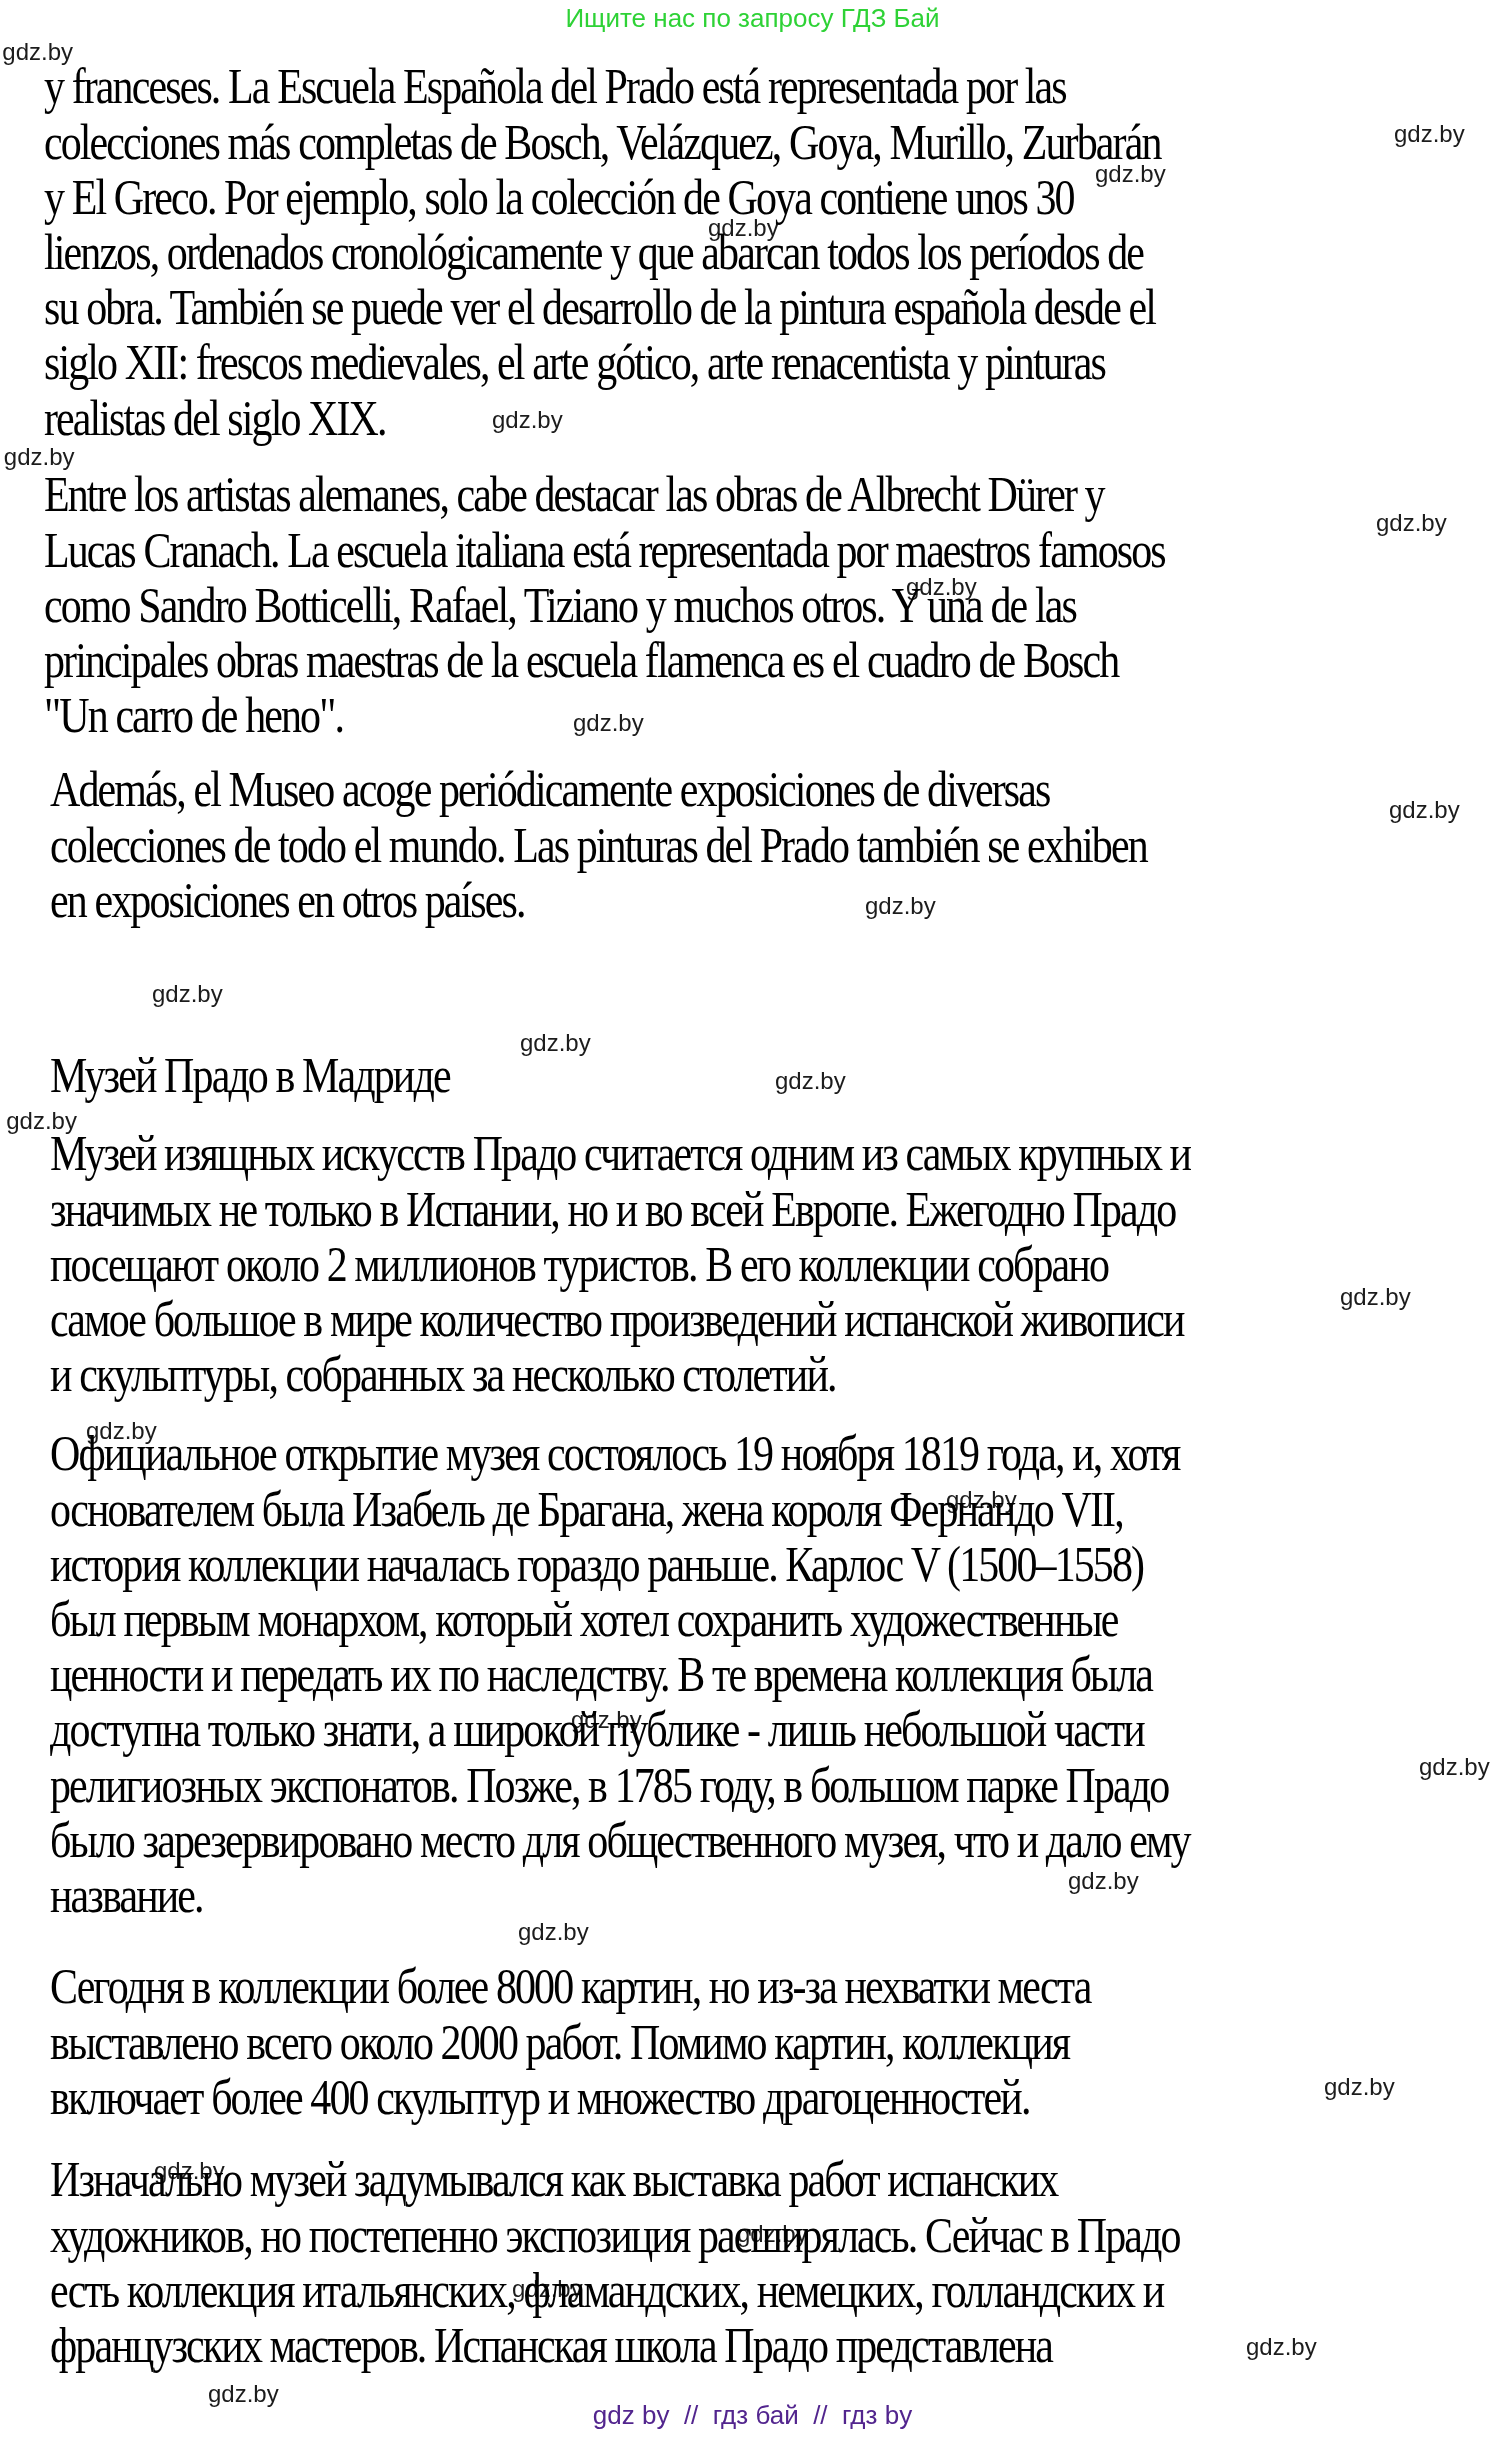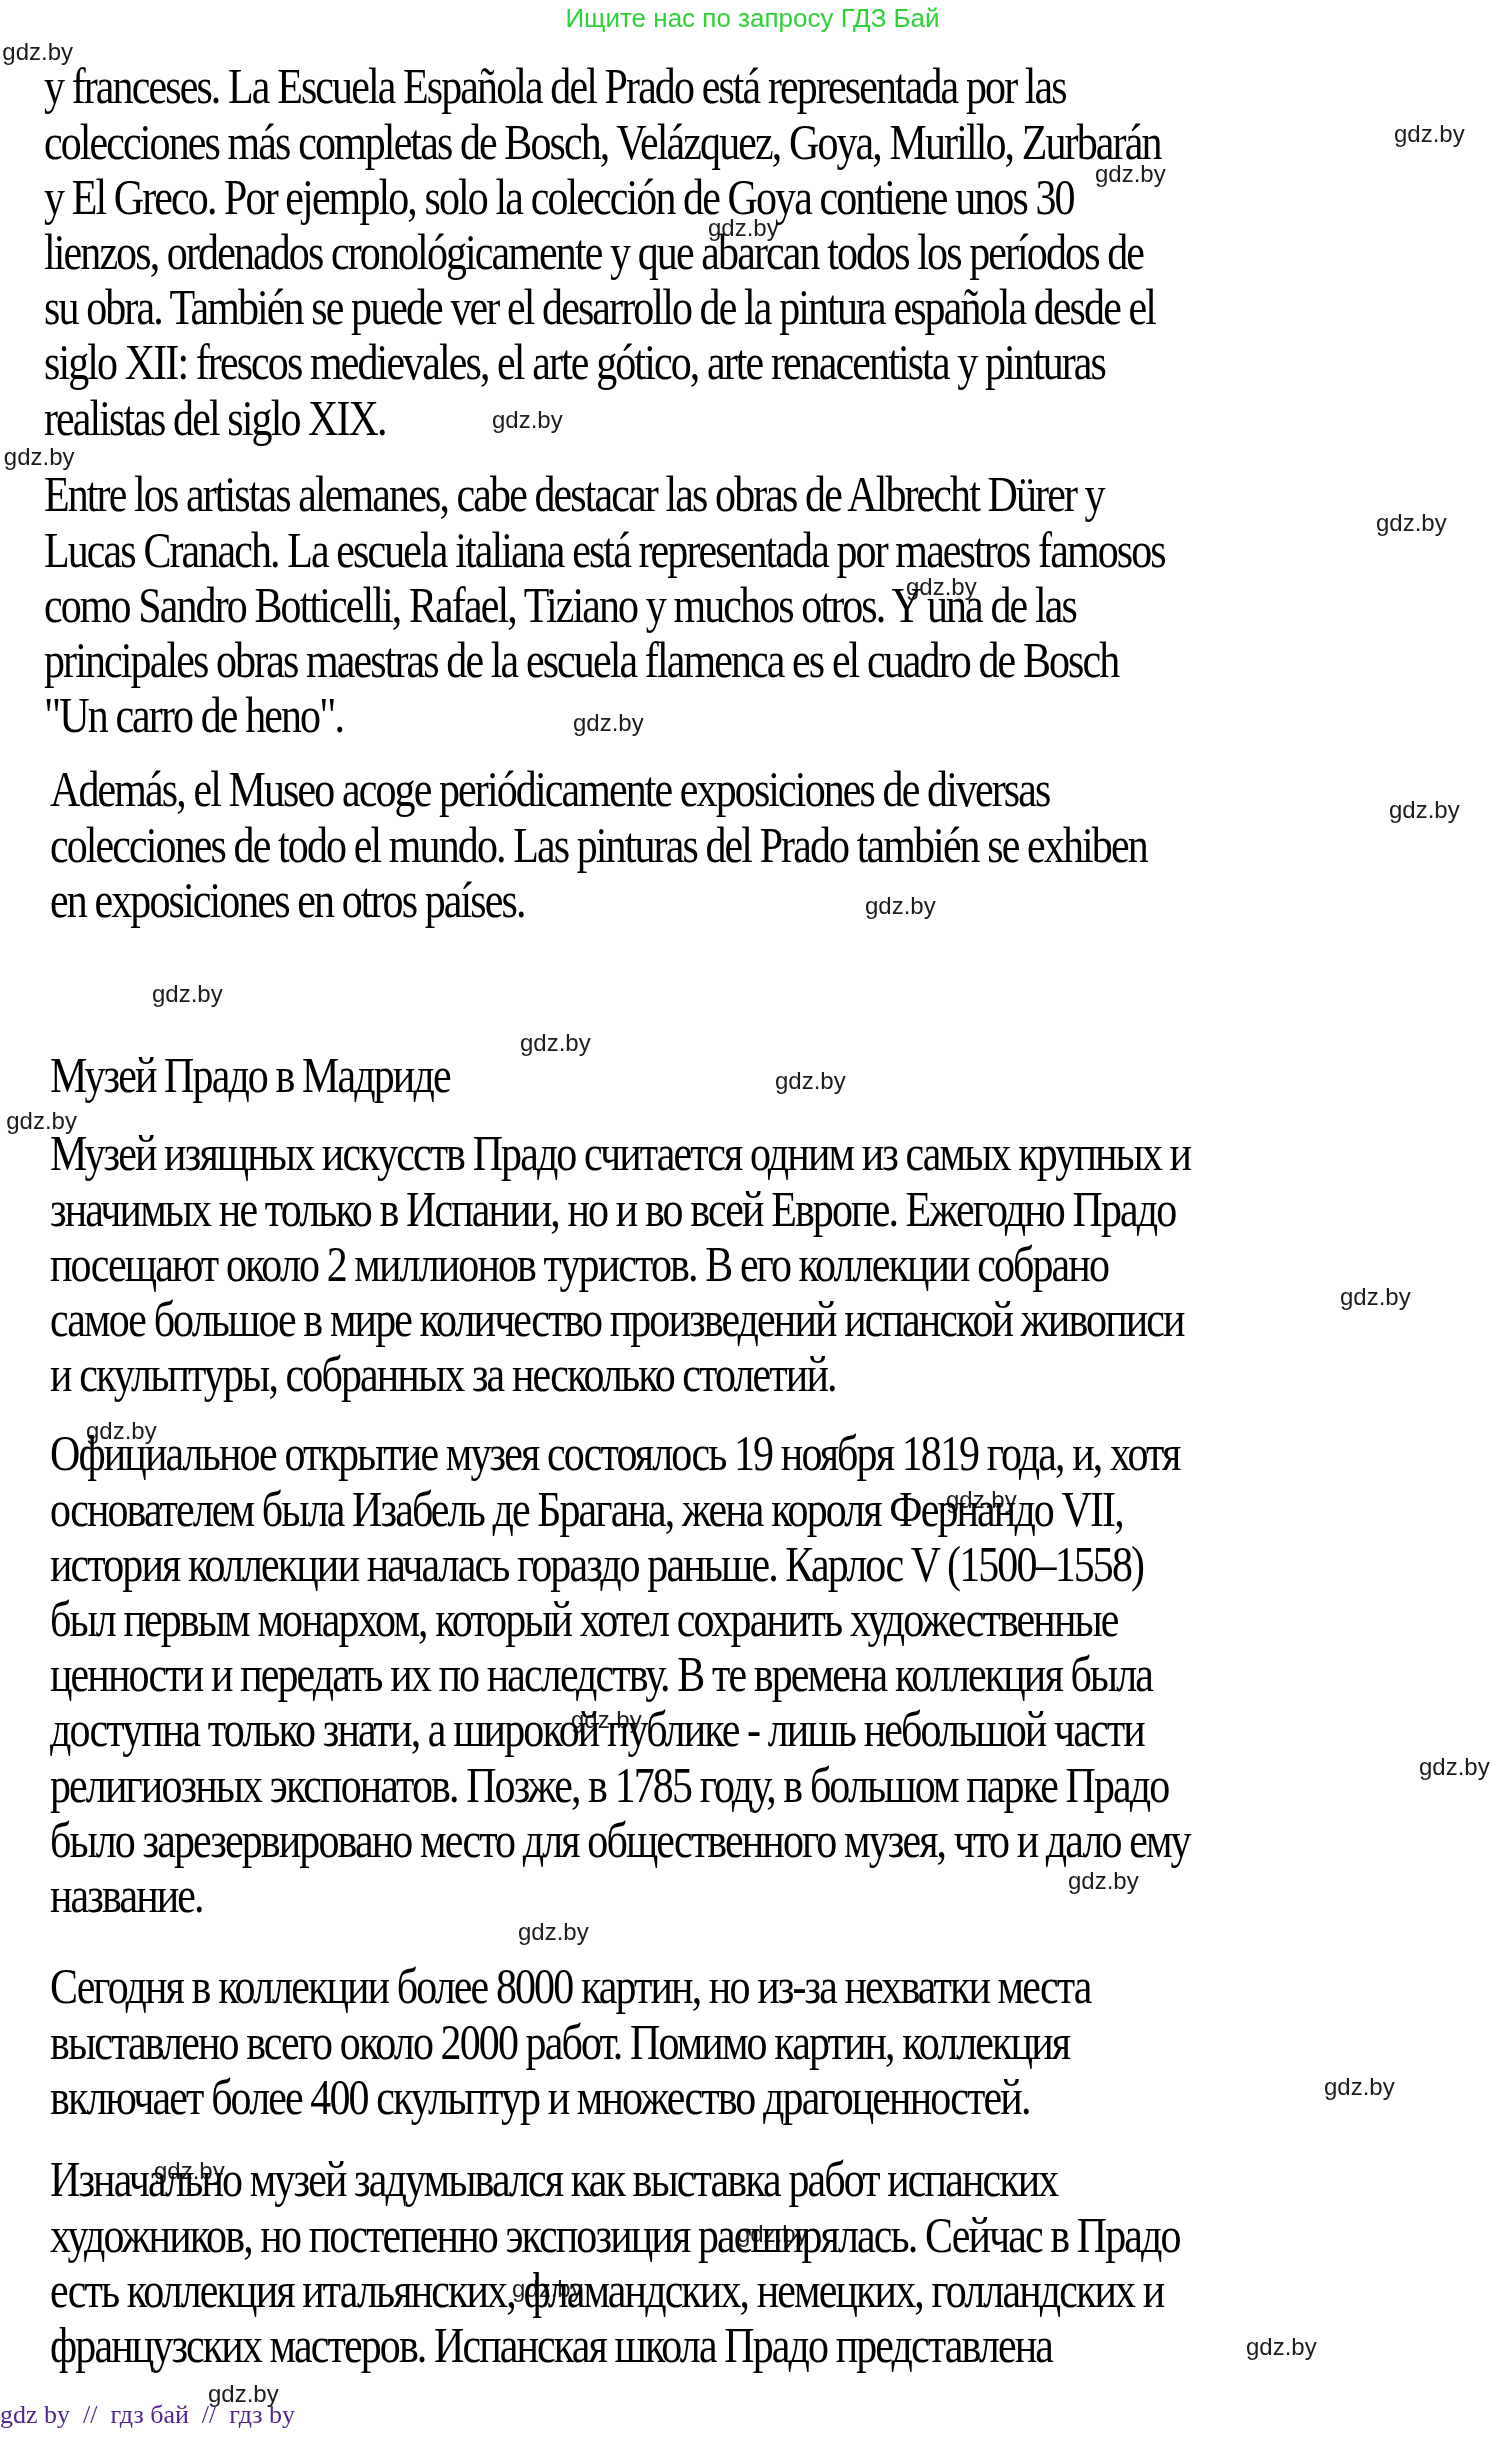--- a/index.html
+++ b/index.html
@@ -48,21 +48,22 @@
     font-size: 42px;
     line-height: 46px;
     letter-spacing: -1.9px;
     white-space: nowrap;
     color: var(--text);
   }
   .page-footer {
     position: absolute;
     left: 0; top: 2400px;
     width: 100%;
-    font-family: Liberation Serif, serif;
+    text-align: center;
+    font-family: Liberation Sans, sans-serif;
     font-size: 26px;
     color: var(--footer-purple);
     white-space: pre;
   }
 </style>
 </head>
 <body>
 
 <div class="page">
 

